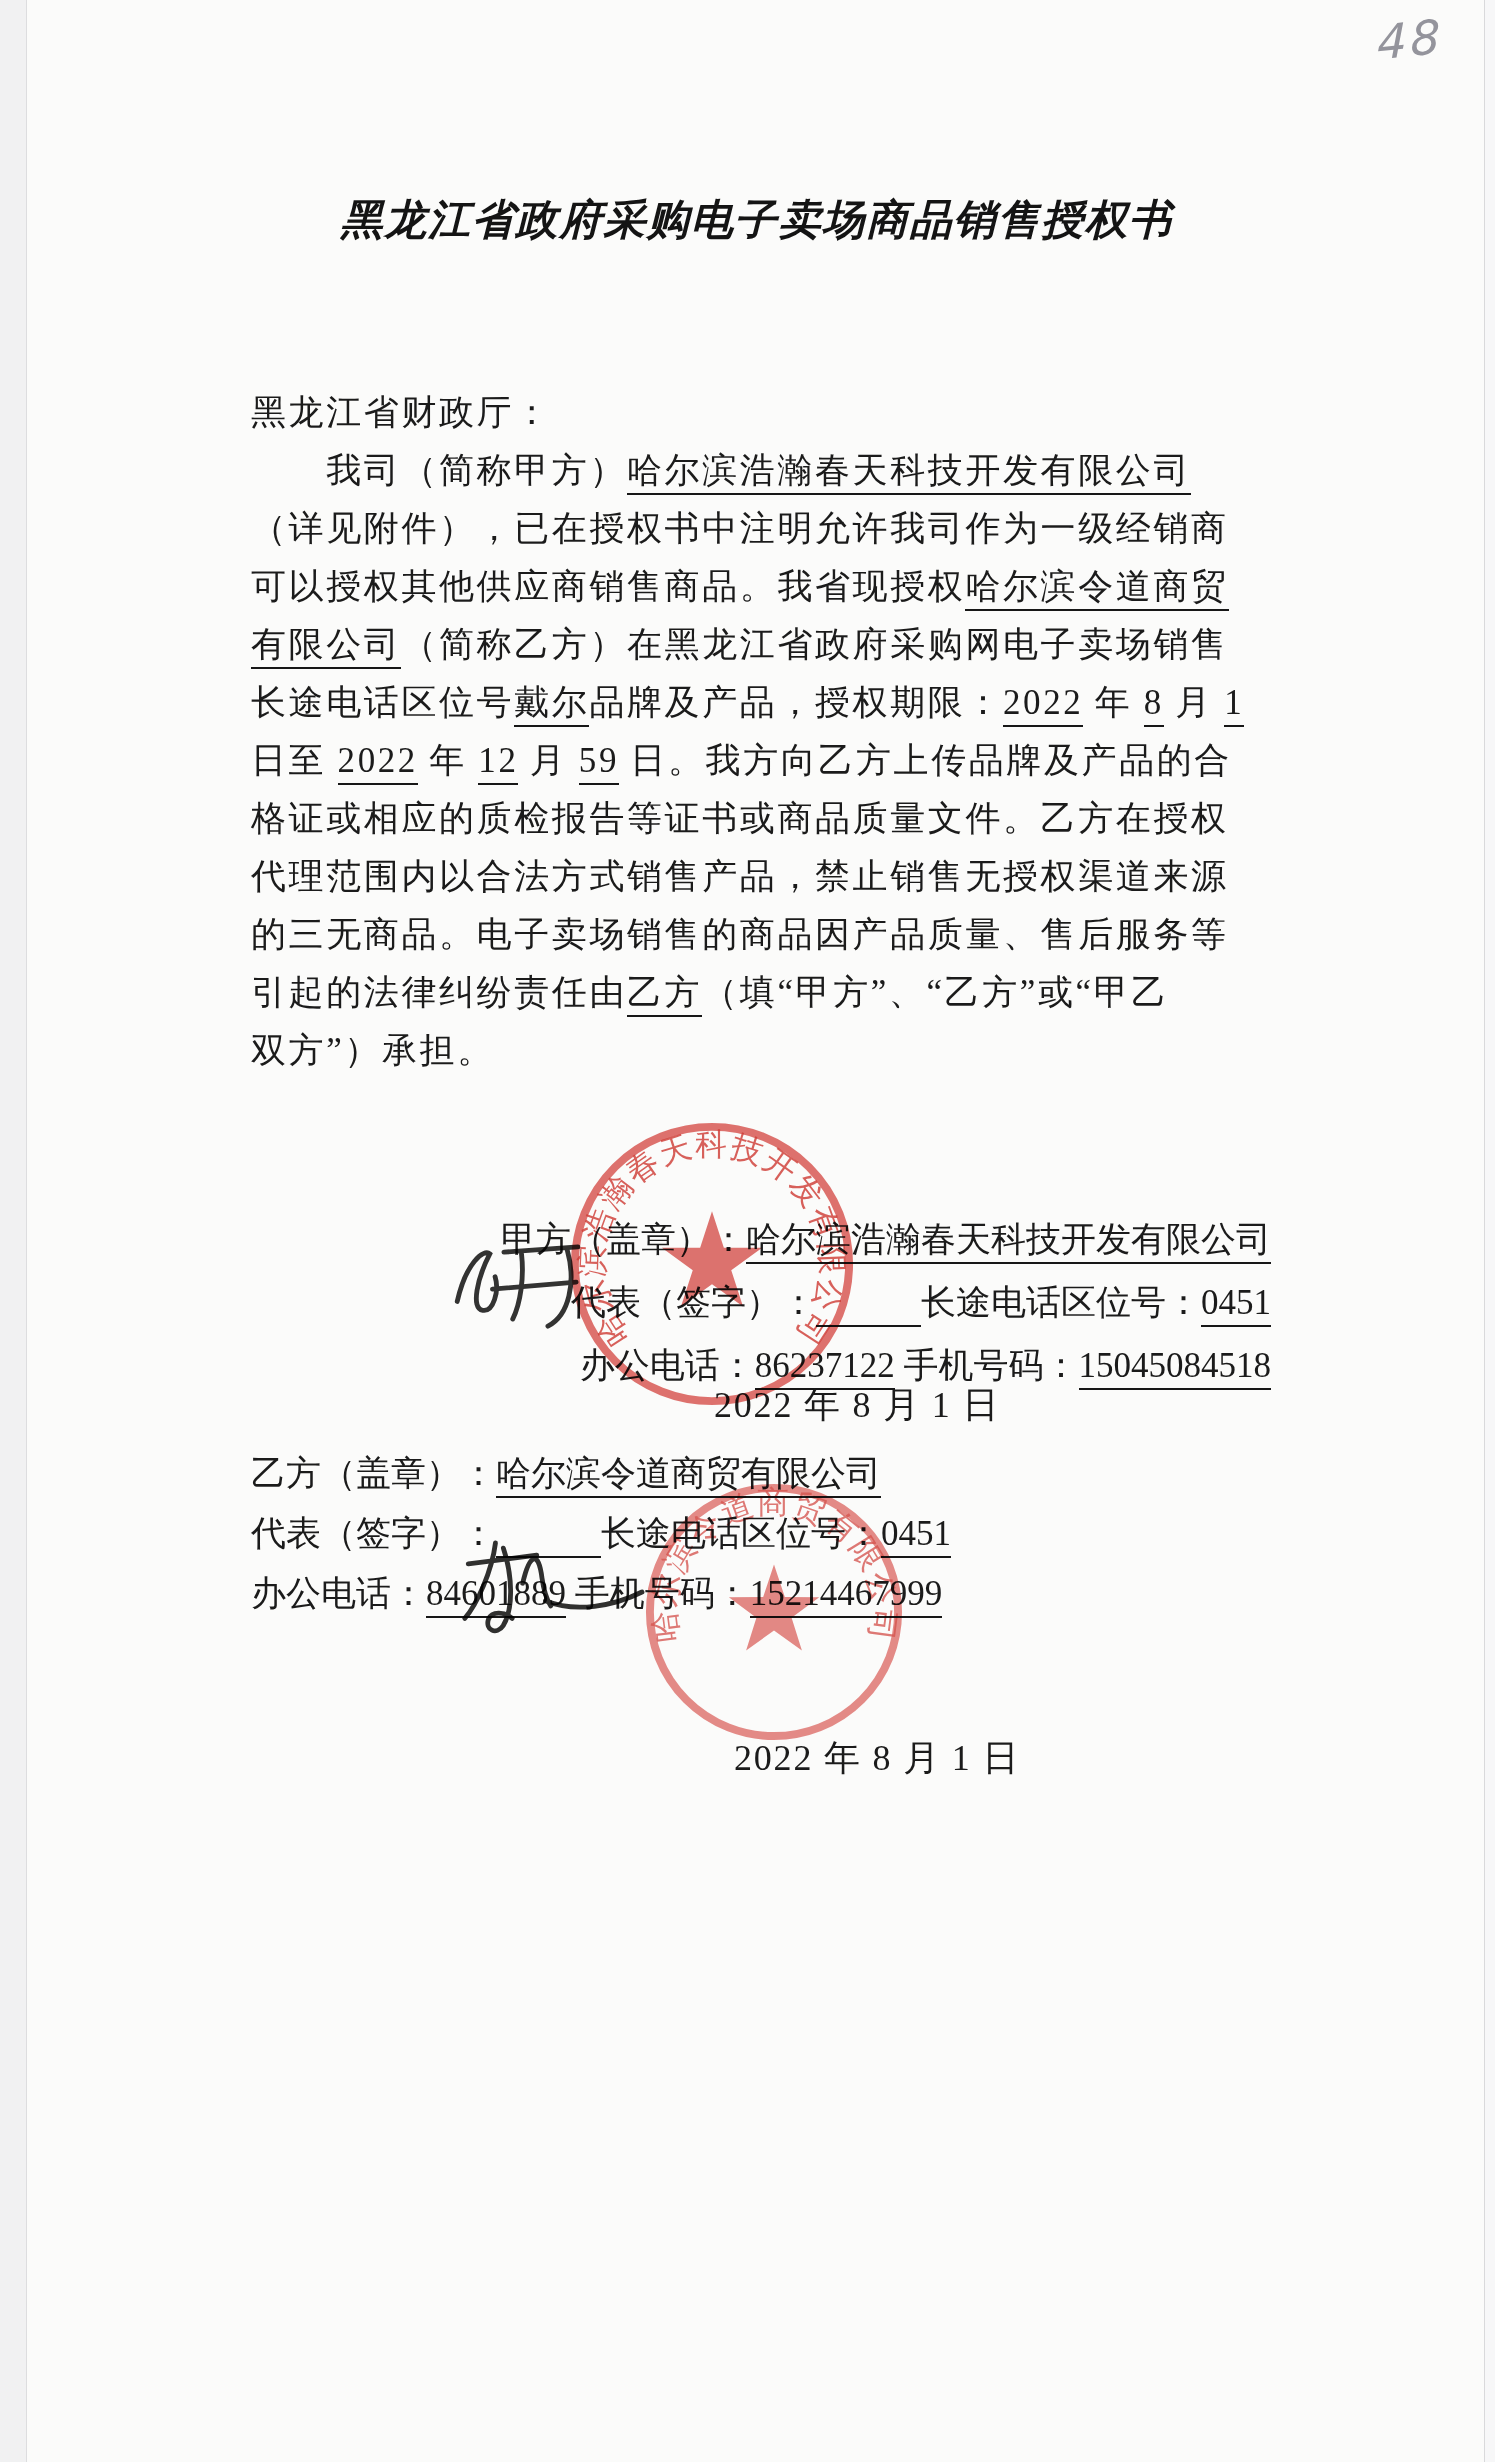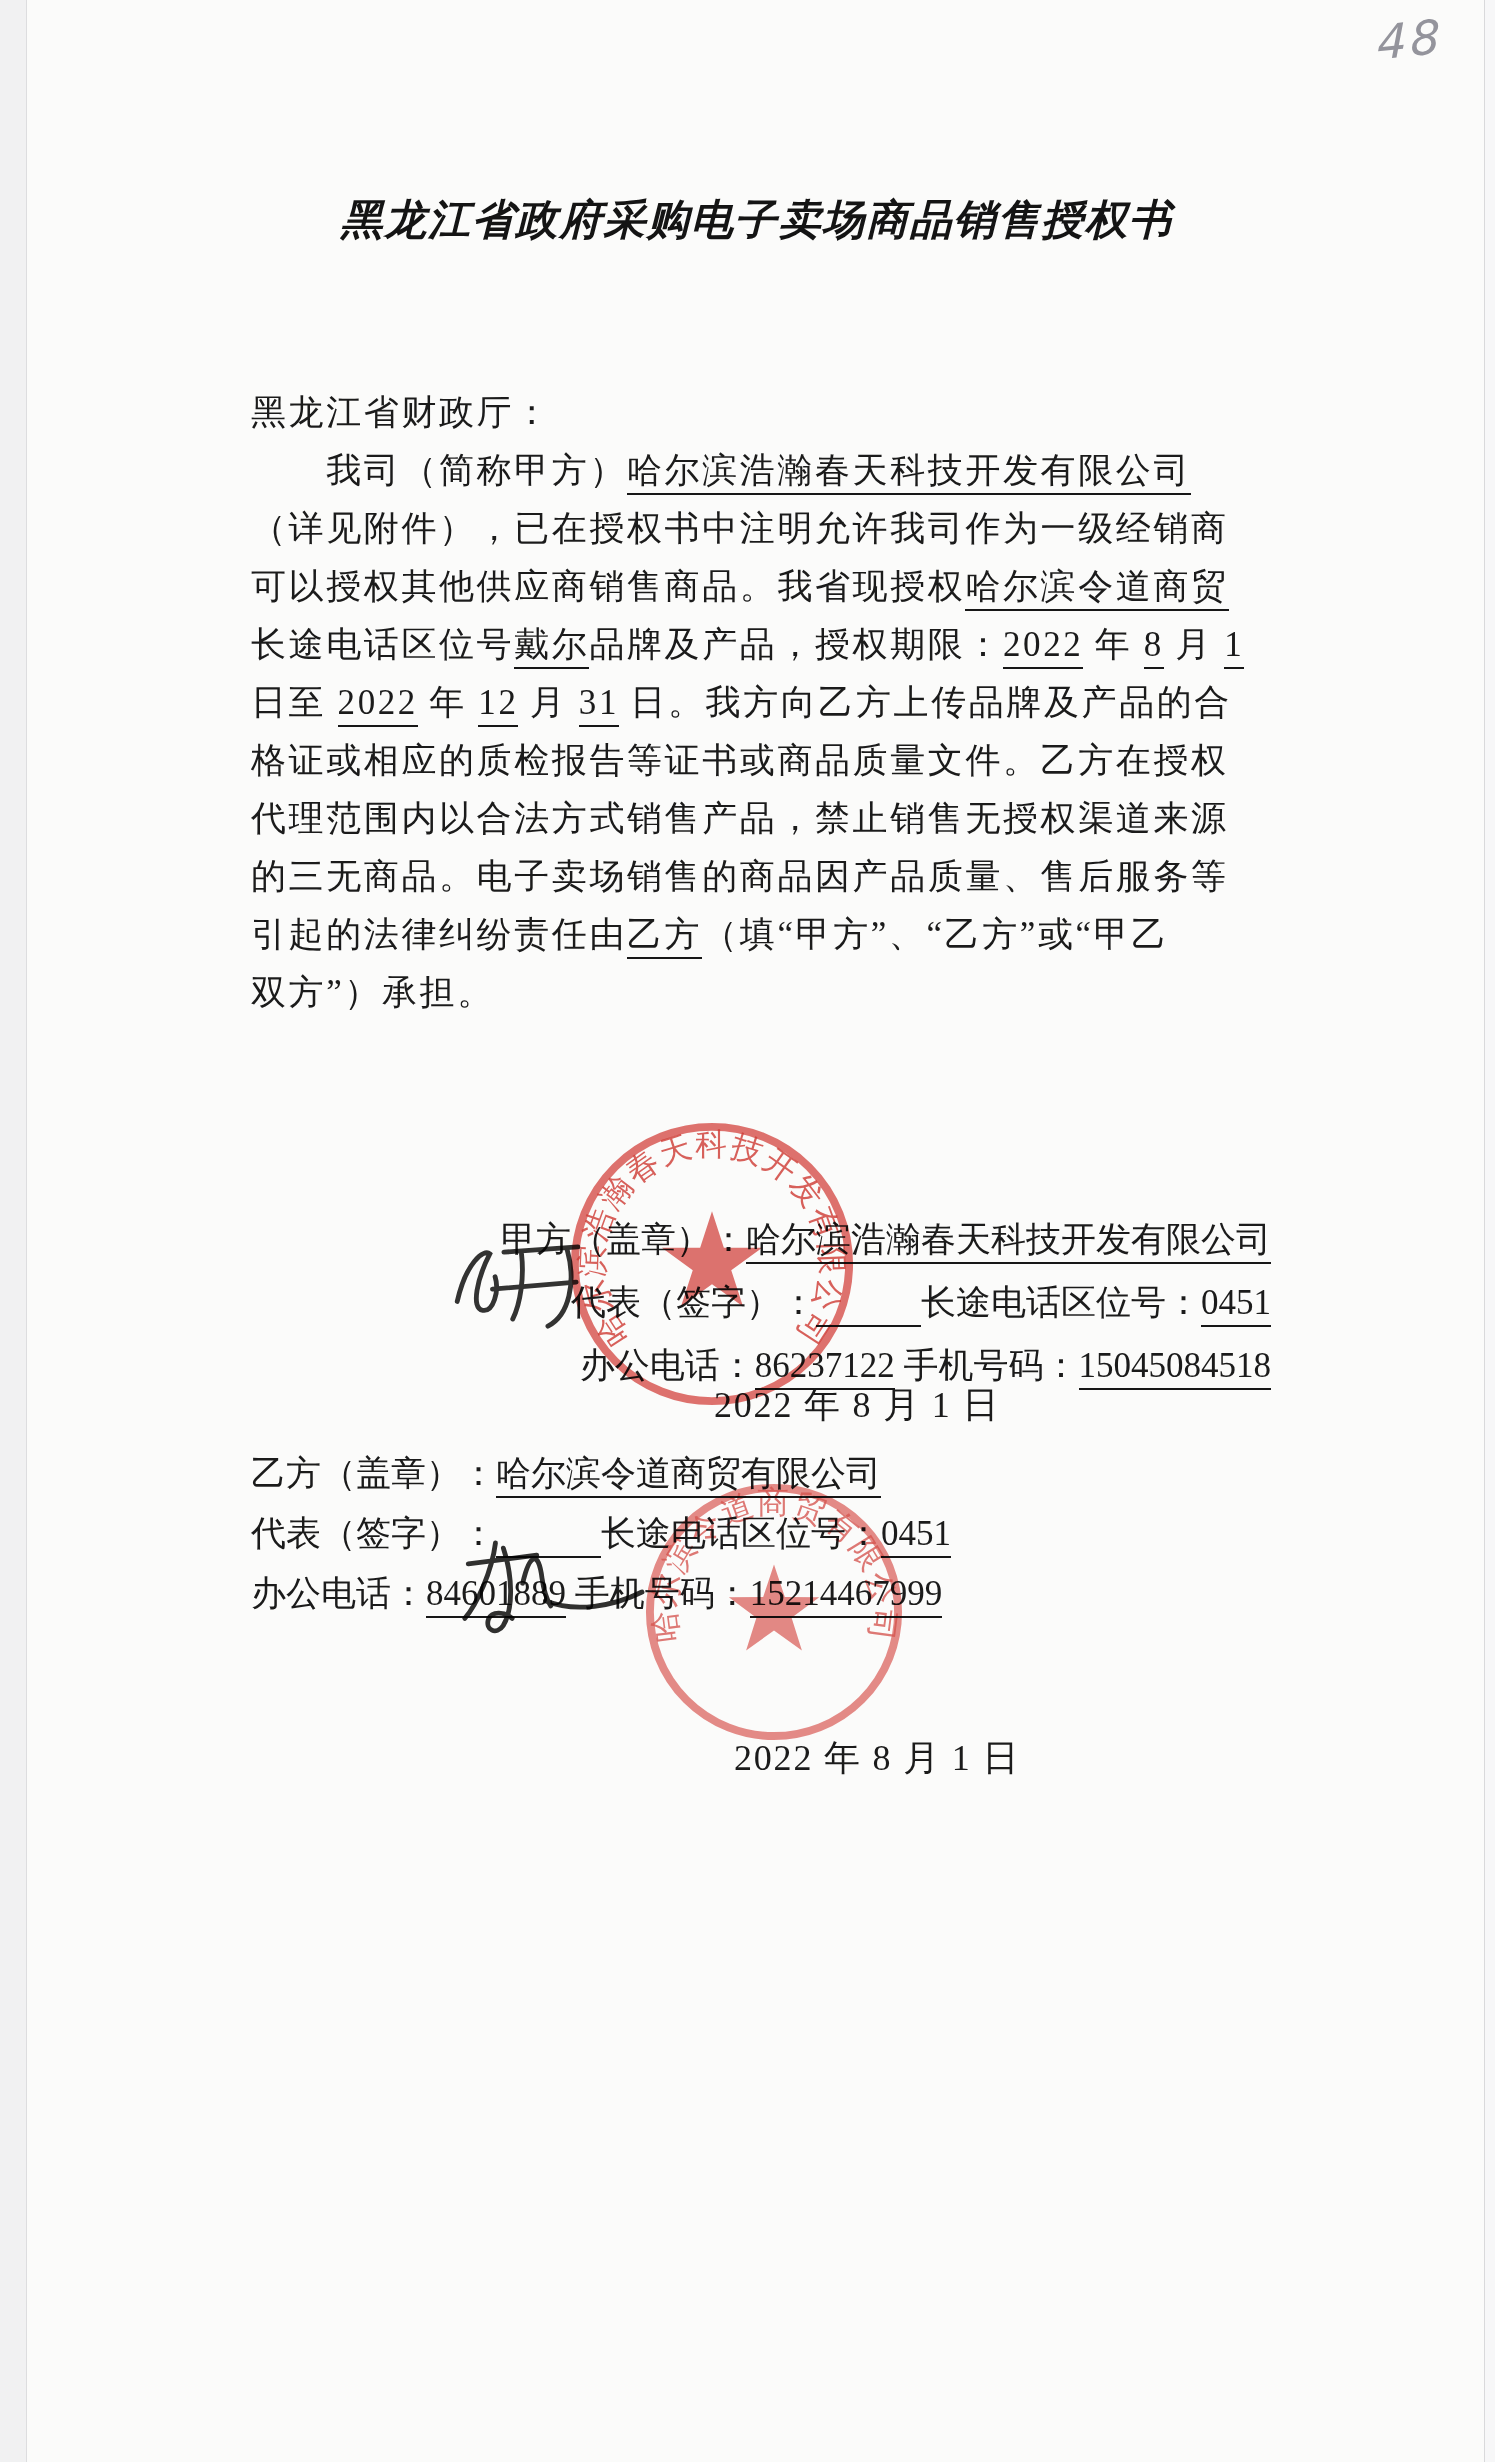--- a/index.html
+++ b/index.html
@@ -64,22 +64,23 @@
 
 <div class="page-number">48</div>
 
 <div class="doc-title">黑龙江省政府采购电子卖场商品销售授权书</div>
 
 <div class="text-block">
   <div>黑龙江省财政厅：</div>
   <div><span>　　我司（简称甲方）</span><span class="u">哈尔滨浩瀚春天科技开发有限公司</span></div>
   <div><span>（详见附件），已在授权书中注明允许我司作为一级经销商</span></div>
   <div><span>可以授权其他供应商销售商品。我省现授权</span><span class="u">哈尔滨令道商贸</span></div>
+  <div><span class="u">有限公司</span><span>（简称乙方）在黑龙江省政府采购网电子卖场销售</span></div>
   <div><span>长途电话区位号</span><span class="u">戴尔</span><span>品牌及产品，授权期限：</span><span class="u">2022</span><span> 年 </span><span class="u">8</span><span> 月 </span><span class="u">1</span></div>
-  <div><span>日至 </span><span class="u">2022</span><span> 年 </span><span class="u">12</span><span> 月 </span><span class="u">31</span><span> 日。我方向乙方上传品牌及产品的合</span></div>
+  <div><span>日至 </span><span class="u">2022</span><span> 年 </span><span class="u">12</span><span> 月 </span><span class="u">59</span><span> 日。我方向乙方上传品牌及产品的合</span></div>
   <div><span>格证或相应的质检报告等证书或商品质量文件。乙方在授权</span></div>
   <div><span>代理范围内以合法方式销售产品，禁止销售无授权渠道来源</span></div>
   <div><span>的三无商品。电子卖场销售的商品因产品质量、售后服务等</span></div>
   <div><span>引起的法律纠纷责任由</span><span class="u">乙方</span><span>（填“甲方”、“乙方”或“甲乙</span></div>
   <div><span>双方”）承担。</span></div>
 </div>
 
 <div class="party-block party-a">
   <div><span>甲方（盖章）：</span><span class="u">哈尔滨浩瀚春天科技开发有限公司</span></div>
   <div><span>代表（签字）：</span><span class="u">　　　</span><span>长途电话区位号：</span><span class="u">0451</span></div>

